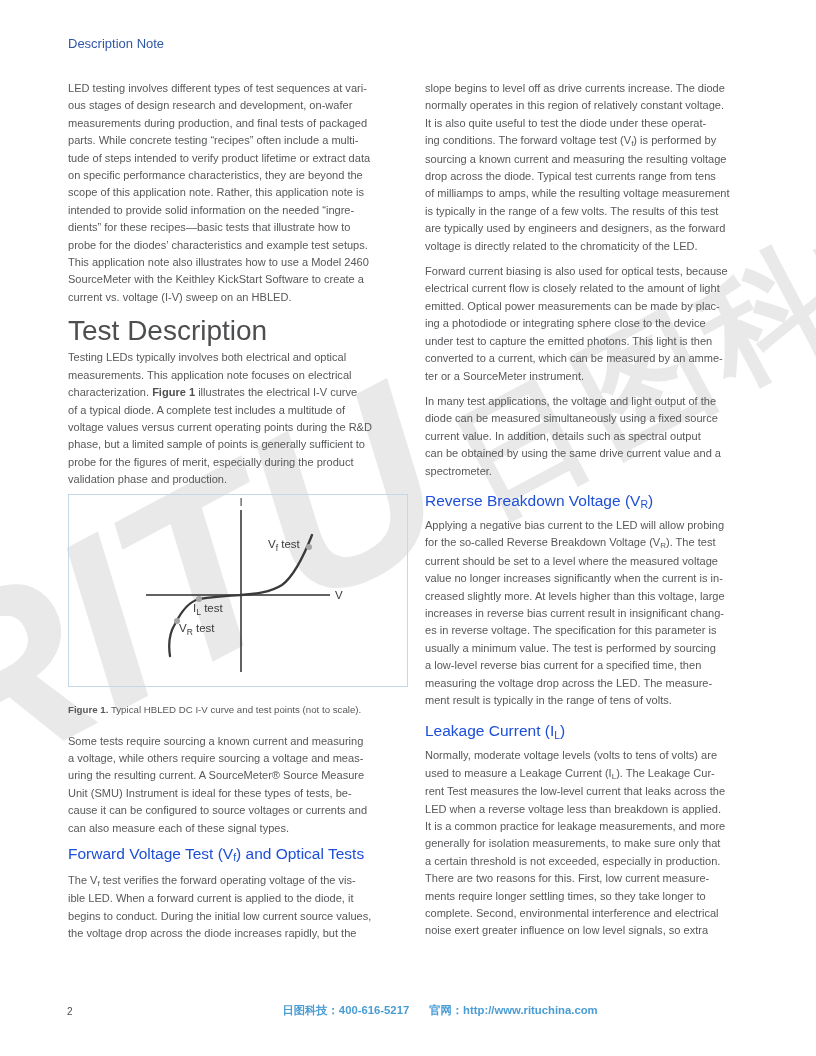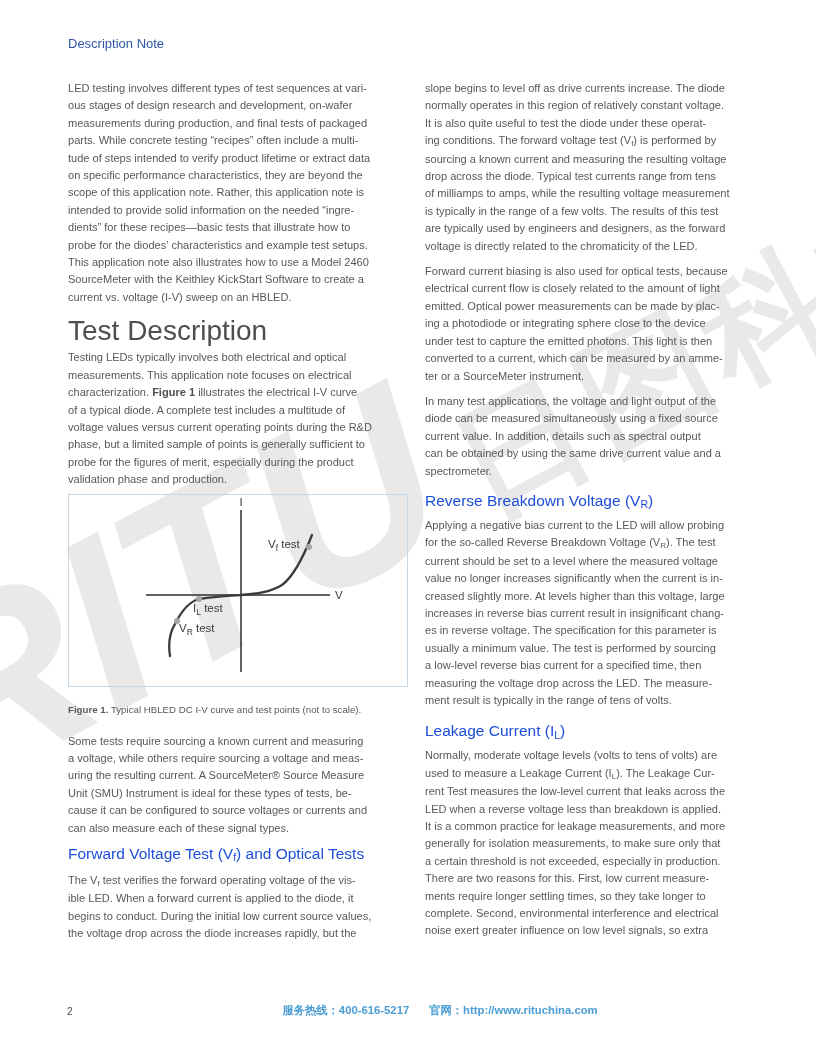--- a/index.html
+++ b/index.html
@@ -167,16 +167,16 @@
 generally for isolation measurements, to make sure only that
 a certain threshold is not exceeded, especially in production.
 There are two reasons for this. First, low current measure-
 ments require longer settling times, so they take longer to
 complete. Second, environmental interference and electrical
 noise exert greater influence on low level signals, so extra</span></p>
   </div>
 
   <div class="page-number">2</div>
   <div class="footer">
-    <span>服务热线：</span><span>400-616-5217</span><span class="site">官网：</span><span>http://www.rituchina.com</span>
+    <span>日图科技：</span><span>400-616-5217</span><span class="site">官网：</span><span>http://www.rituchina.com</span>
   </div>
 
 </div>
 
 </body></html>

